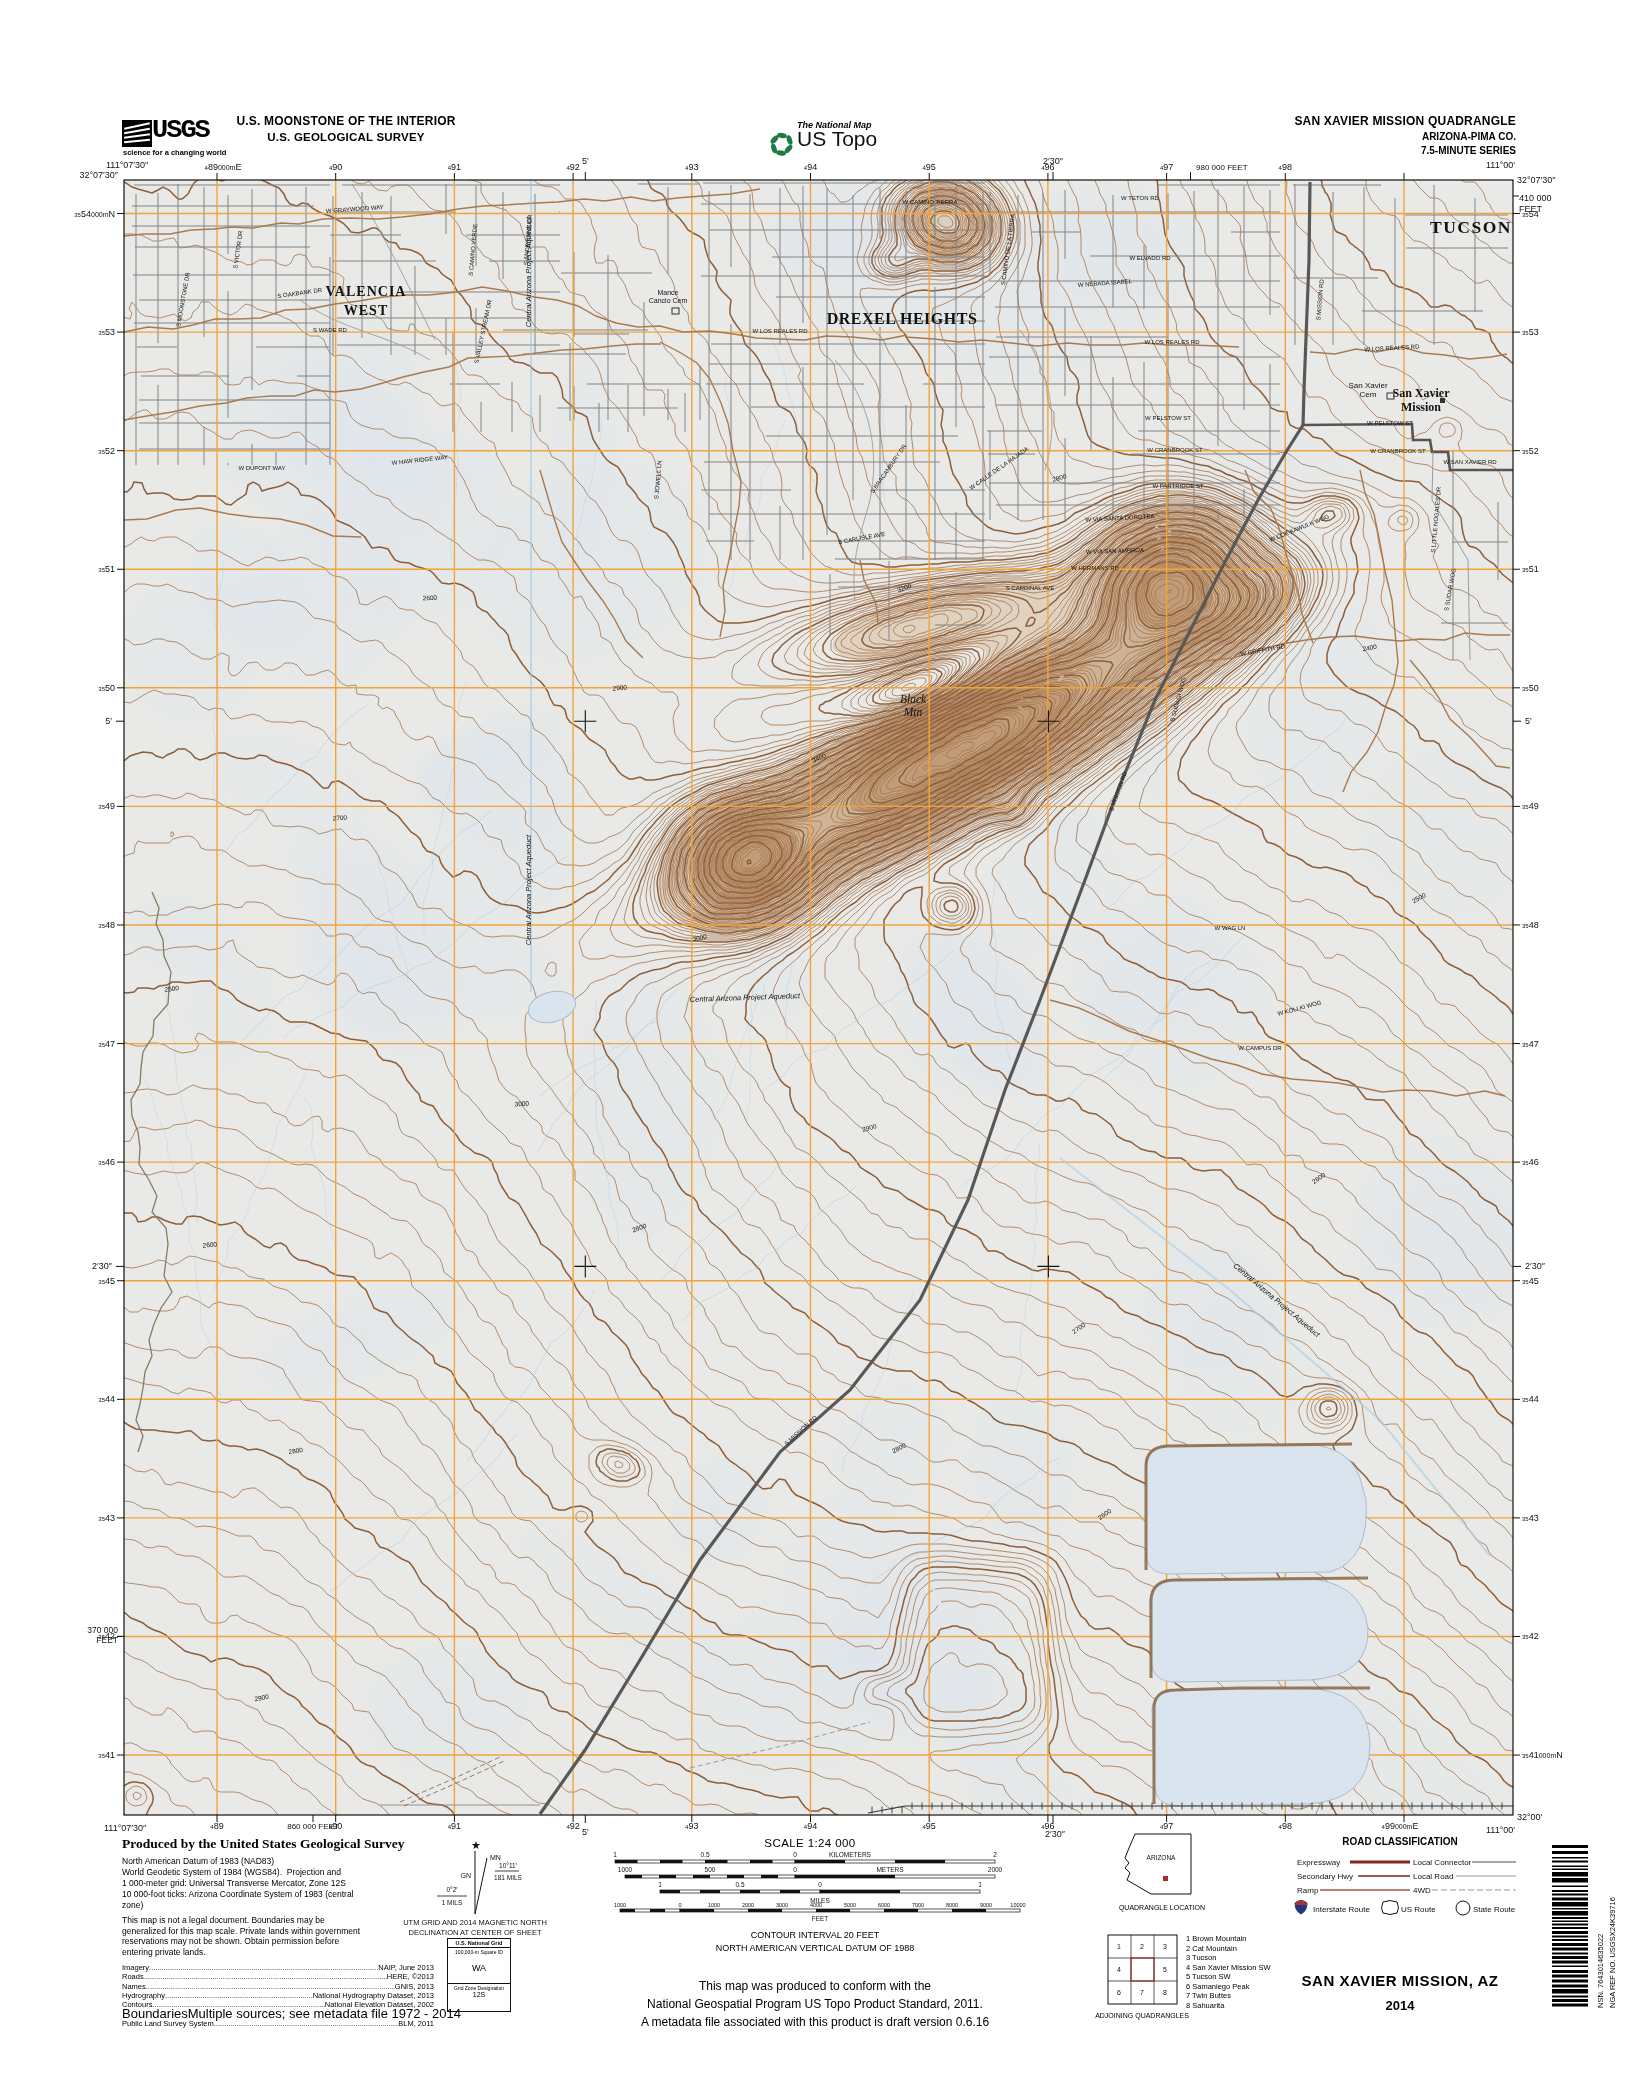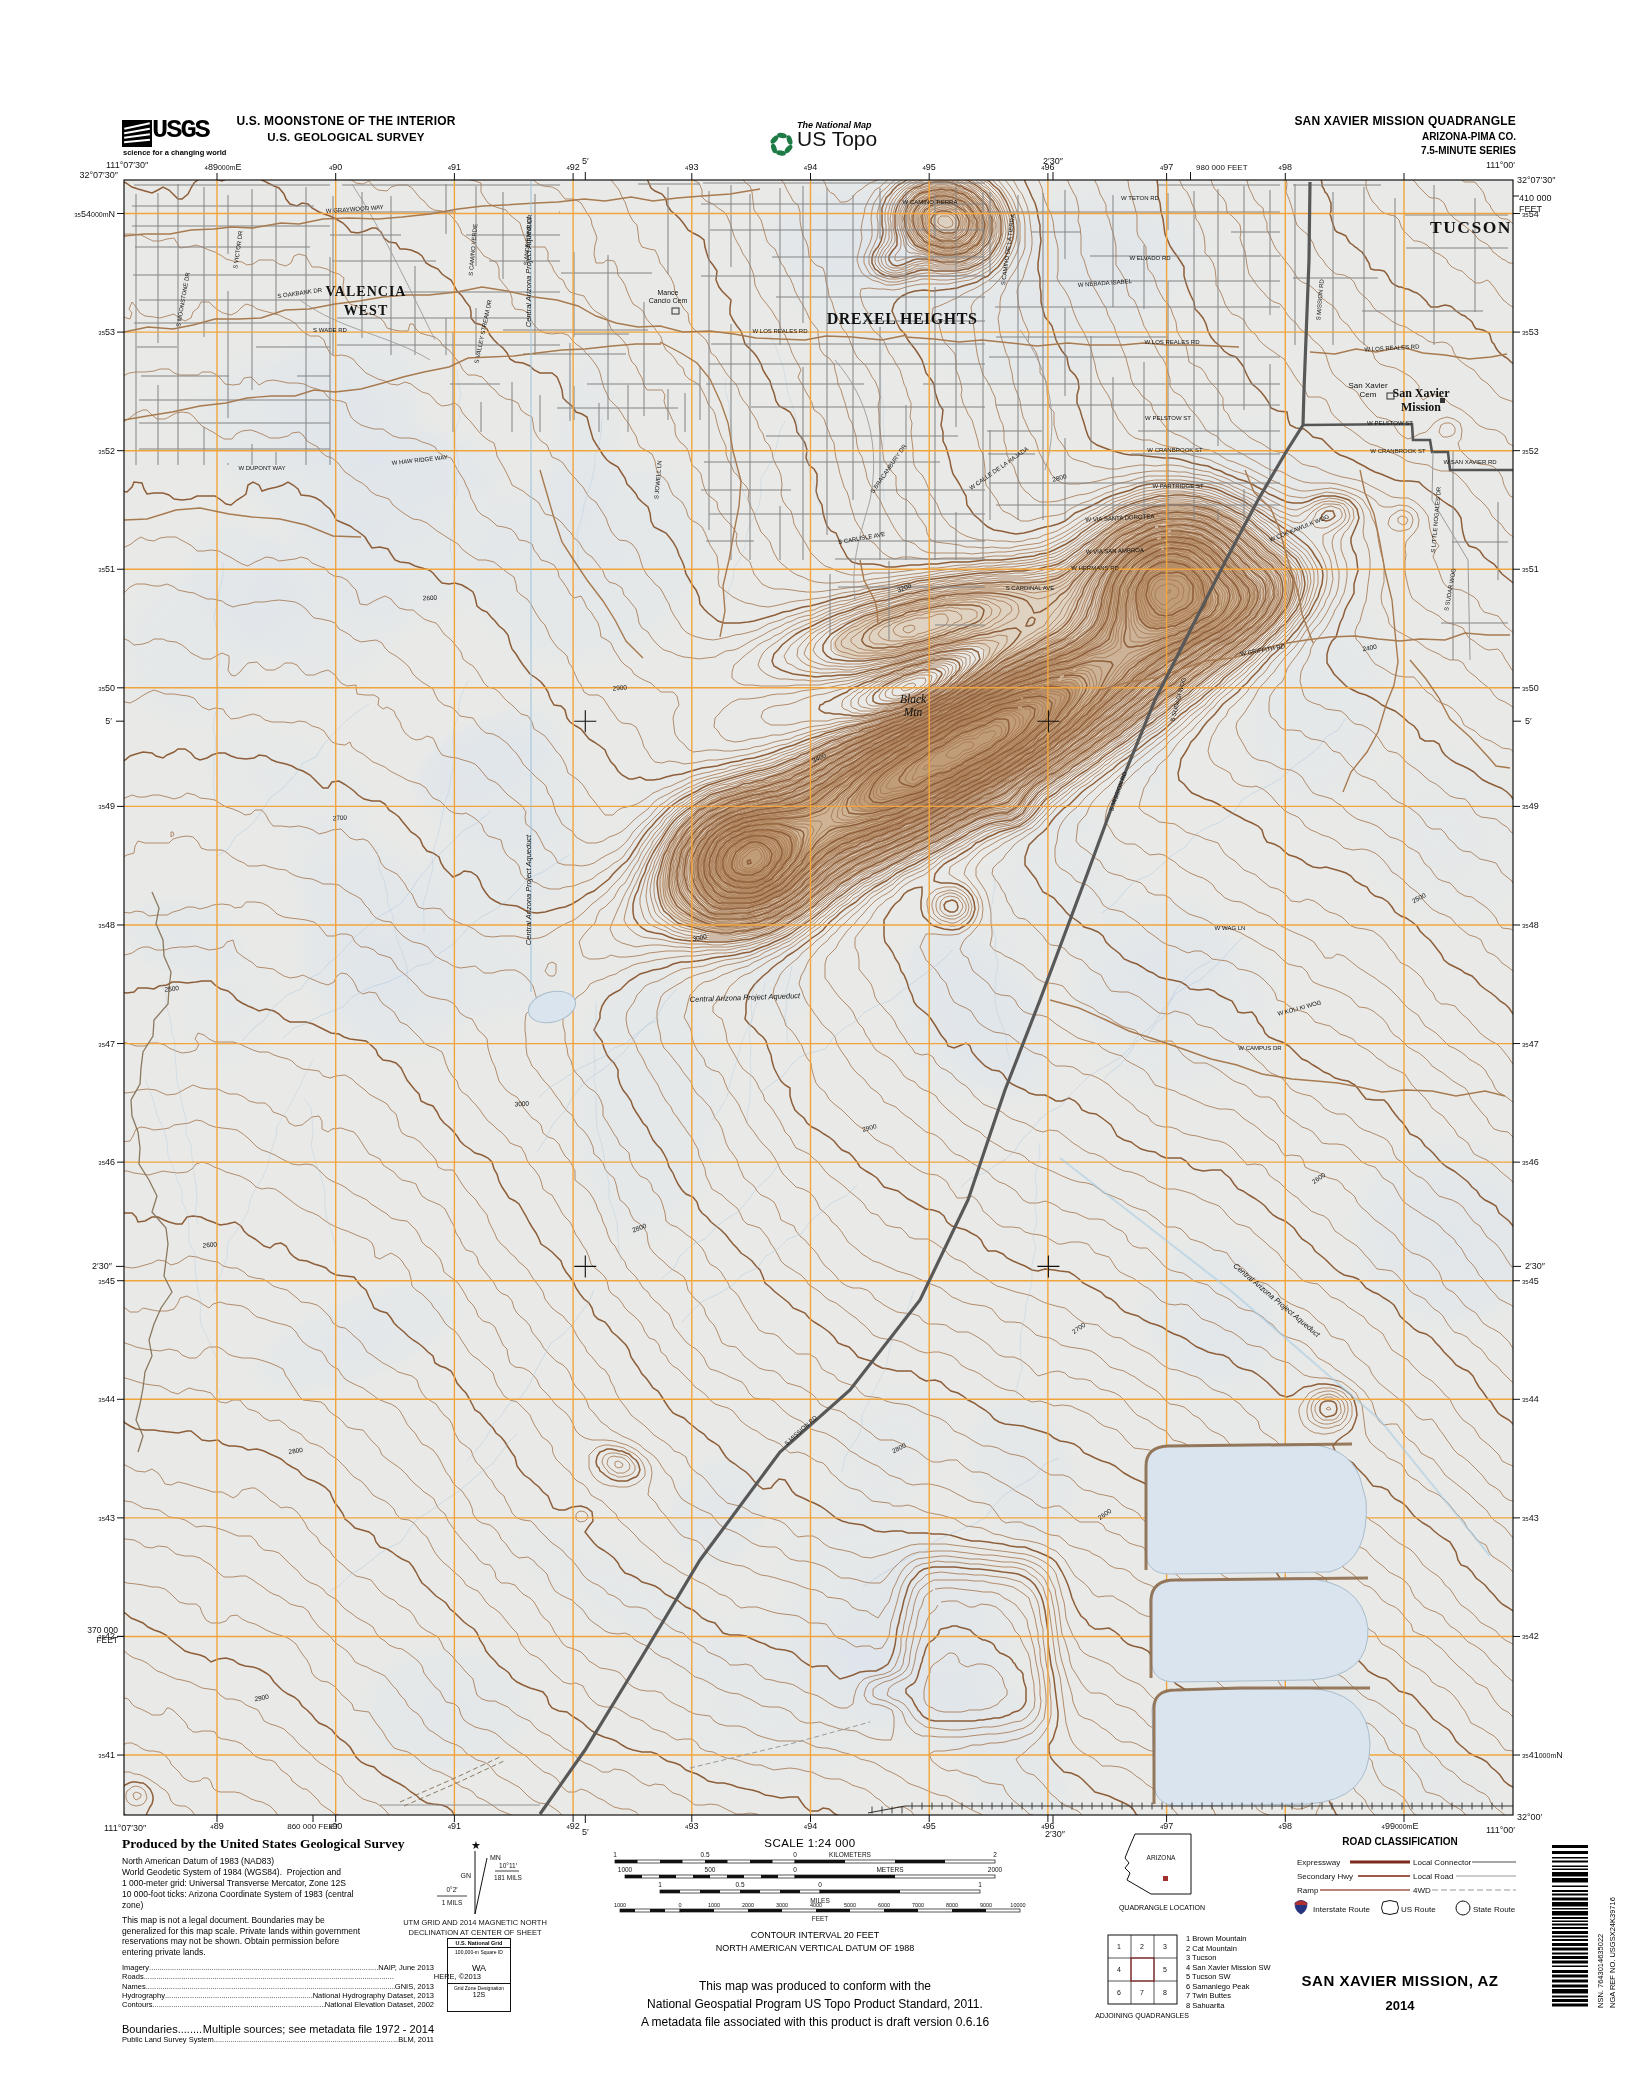--- a/index.html
+++ b/index.html
@@ -1176,41 +1176,41 @@
   generalized for this map scale. Private lands within government<br>
   reservations may not be shown. Obtain permission before<br>
   entering private lands.
  </div>
  <div style="margin-top:6px;">
   <div style="display:flex;width:312px;font-size:7.5px;line-height:9.3px;">
         <span>Imagery</span>
         <span style="flex:1;overflow:hidden;white-space:nowrap;color:#111;">........................................................................................................................</span>
         <span style="white-space:nowrap;">NAIP, June 2013</span>
       </div>
-  <div style="display:flex;width:359px;font-size:7.5px;line-height:9.3px;">
+  <div style="display:flex;width:312px;font-size:7.5px;line-height:9.3px;">
         <span>Roads</span>
         <span style="flex:1;overflow:hidden;white-space:nowrap;color:#111;">........................................................................................................................</span>
         <span style="white-space:nowrap;">HERE, ©2013</span>
       </div>
   <div style="display:flex;width:312px;font-size:7.5px;line-height:9.3px;">
         <span>Names</span>
         <span style="flex:1;overflow:hidden;white-space:nowrap;color:#111;">........................................................................................................................</span>
         <span style="white-space:nowrap;">GNIS, 2013</span>
       </div>
   <div style="display:flex;width:312px;font-size:7.5px;line-height:9.3px;">
         <span>Hydrography</span>
         <span style="flex:1;overflow:hidden;white-space:nowrap;color:#111;">........................................................................................................................</span>
         <span style="white-space:nowrap;">National Hydrography Dataset, 2013</span>
       </div>
   <div style="display:flex;width:312px;font-size:7.5px;line-height:9.3px;text-align:center;">
         <span>Contours</span>
         <span style="flex:1;overflow:hidden;white-space:nowrap;color:#111;">........................................................................................................................</span>
         <span style="white-space:nowrap;">National Elevation Dataset, 2002</span>
       </div>
-  <div style="display:flex;width:312px;font-size:11px;line-height:9.3px;margin-top:16px;">
+  <div style="display:flex;width:312px;font-size:13px;line-height:9.3px;">
         <span>Boundaries</span>
         <span style="flex:1;overflow:hidden;white-space:nowrap;color:#111;">........................................................................................................................</span>
         <span style="white-space:nowrap;">Multiple sources; see metadata file 1972 - 2014</span>
       </div>
   <div style="display:flex;width:312px;font-size:7.5px;line-height:9.3px;">
         <span>Public Land Survey System</span>
         <span style="flex:1;overflow:hidden;white-space:nowrap;color:#111;">........................................................................................................................</span>
         <span style="white-space:nowrap;">BLM, 2011</span>
       </div>
  </div>

